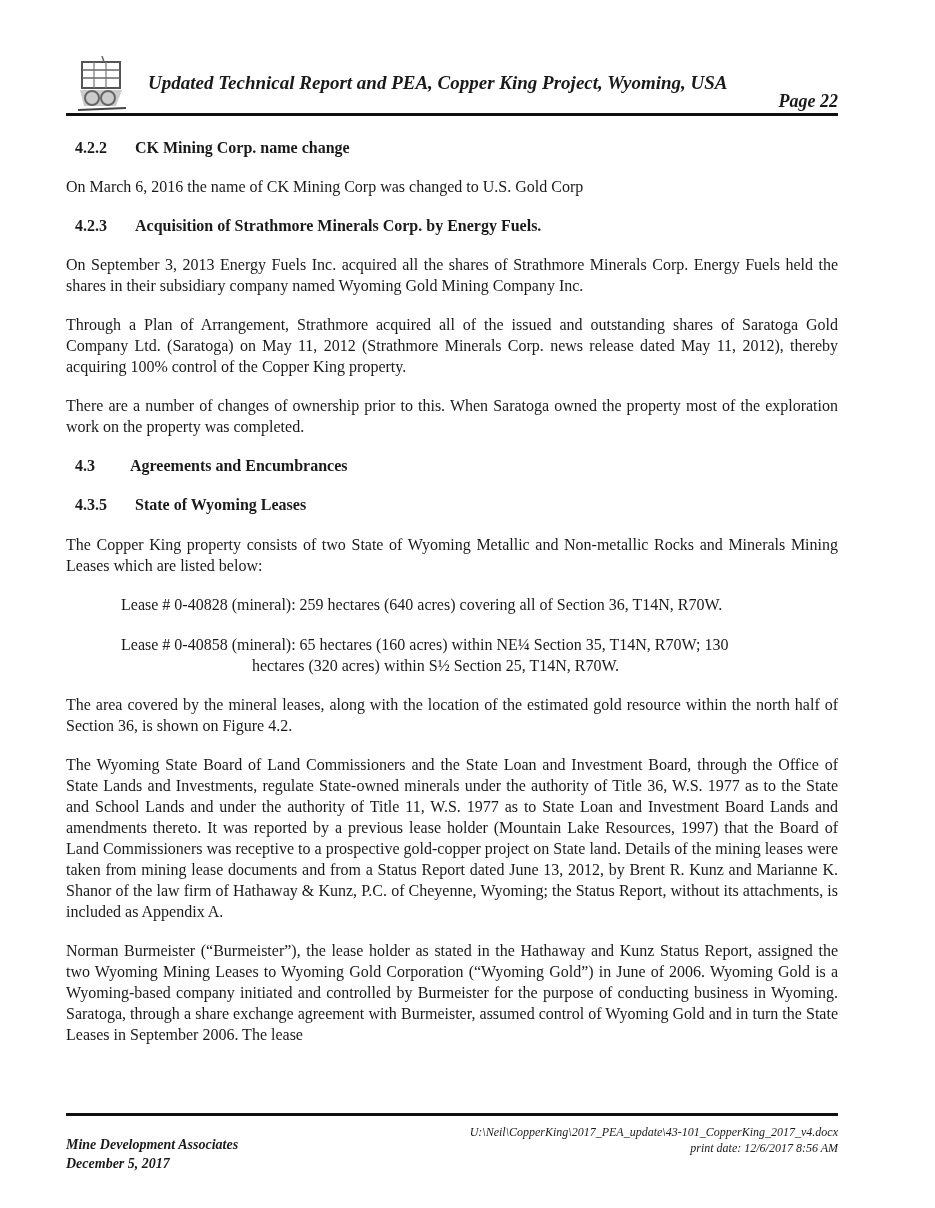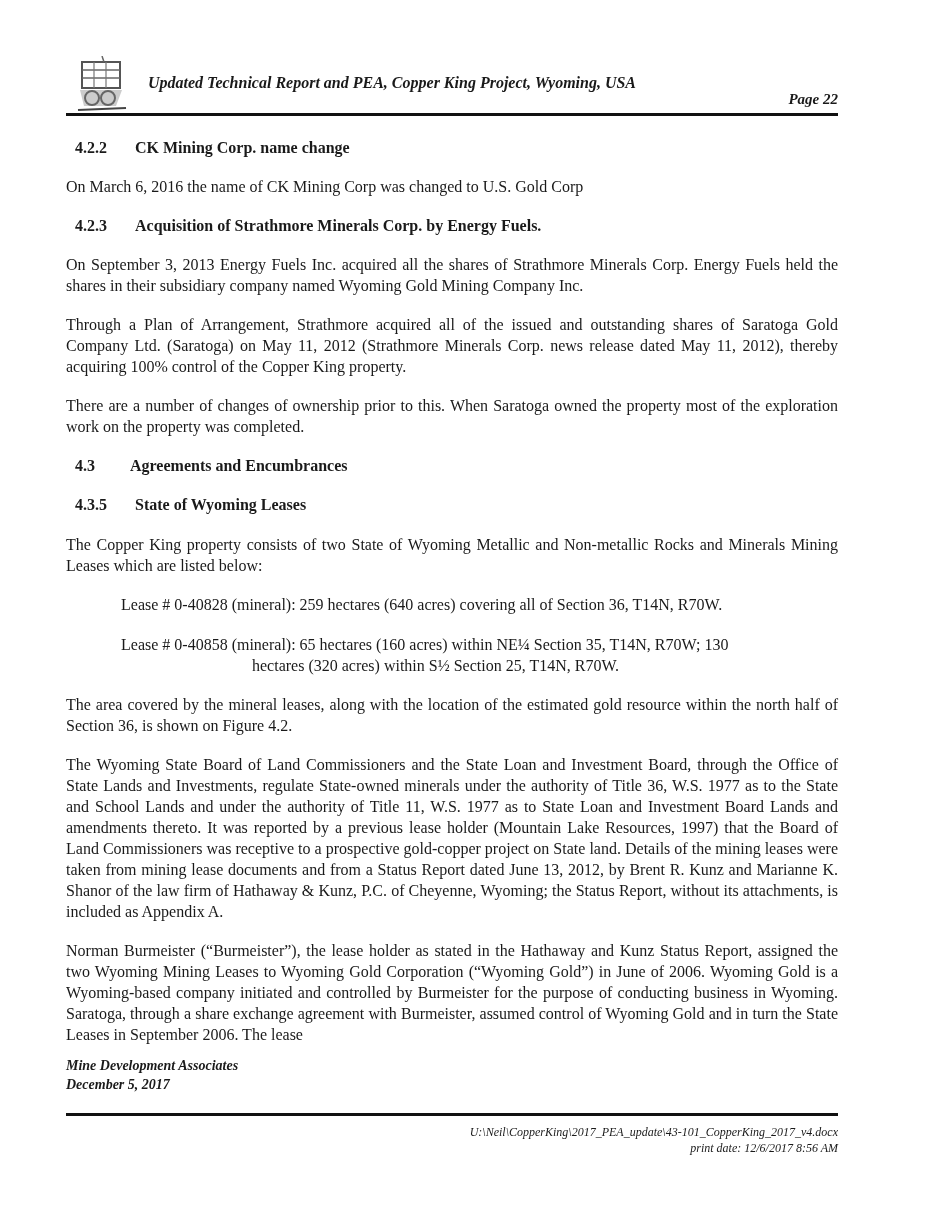--- a/index.html
+++ b/index.html
@@ -1,30 +1,30 @@
 <!DOCTYPE html>
 <html><head>
 <meta charset="utf-8">
 <style>
   html, body { margin:0; padding:0; background:#ffffff; }
   body { width:935px; height:1208px; position:relative; font-family:"Liberation Serif", serif; color:#1a1a1a; overflow:hidden; }
   .header { position:absolute; left:66px; top:54px; width:772px; height:62px; }
   .logo { position:absolute; left:6px; top:2px; width:60px; height:58px; }
-  .htitle { position:absolute; left:82px; top:20px; font-style:italic; font-weight:bold; font-size:16px; line-height:17px; }
-  .hpage { position:absolute; right:0; top:37px; font-style:italic; font-weight:bold; font-size:15px; }
+  .htitle { position:absolute; left:82px; top:20px; font-style:italic; font-weight:bold; font-size:19px; line-height:17px; }
+  .hpage { position:absolute; right:0; top:37px; font-style:italic; font-weight:bold; font-size:18px; }
   .hrule { position:absolute; left:66px; top:113px; width:772px; height:3px; background:#111; }
   .content { position:absolute; left:66px; top:128px; width:772px; font-size:16px; line-height:21px; }
   h3 { font-size:16px; font-weight:bold; margin:9px; line-height:21px; }
   h3 .num { display:inline-block; width:60px; }
   h3.sec .num { width:55px; }
   p { margin:0; text-align:justify; }
   .lease { margin-left:55px; text-align:justify; }
   .lease .cont { display:block; padding-left:131px; }
   .frule { position:absolute; left:66px; top:1113px; width:772px; height:3px; background:#111; }
-  .footer-left { position:absolute; left:66px; top:1056px; font-style:italic; font-weight:bold; font-size:14px; line-height:19px; }
+  .footer-left { position:absolute; left:66px; top:1135px; font-style:italic; font-weight:bold; font-size:14px; line-height:19px; }
   .footer-right { position:absolute; right:97px; top:1124px; font-style:italic; font-size:12px; line-height:16px; text-align:right; }
 </style>
 </head>
 <body>
 
 <div class="header">
   <svg class="logo" viewBox="0 0 60 58">
     <rect x="10" y="6" width="38" height="26" fill="none" stroke="#555" stroke-width="2"></rect>
     <line x1="10" y1="14" x2="48" y2="14" stroke="#666" stroke-width="1.5"></line>
     <line x1="10" y1="22" x2="48" y2="22" stroke="#666" stroke-width="1.5"></line>

